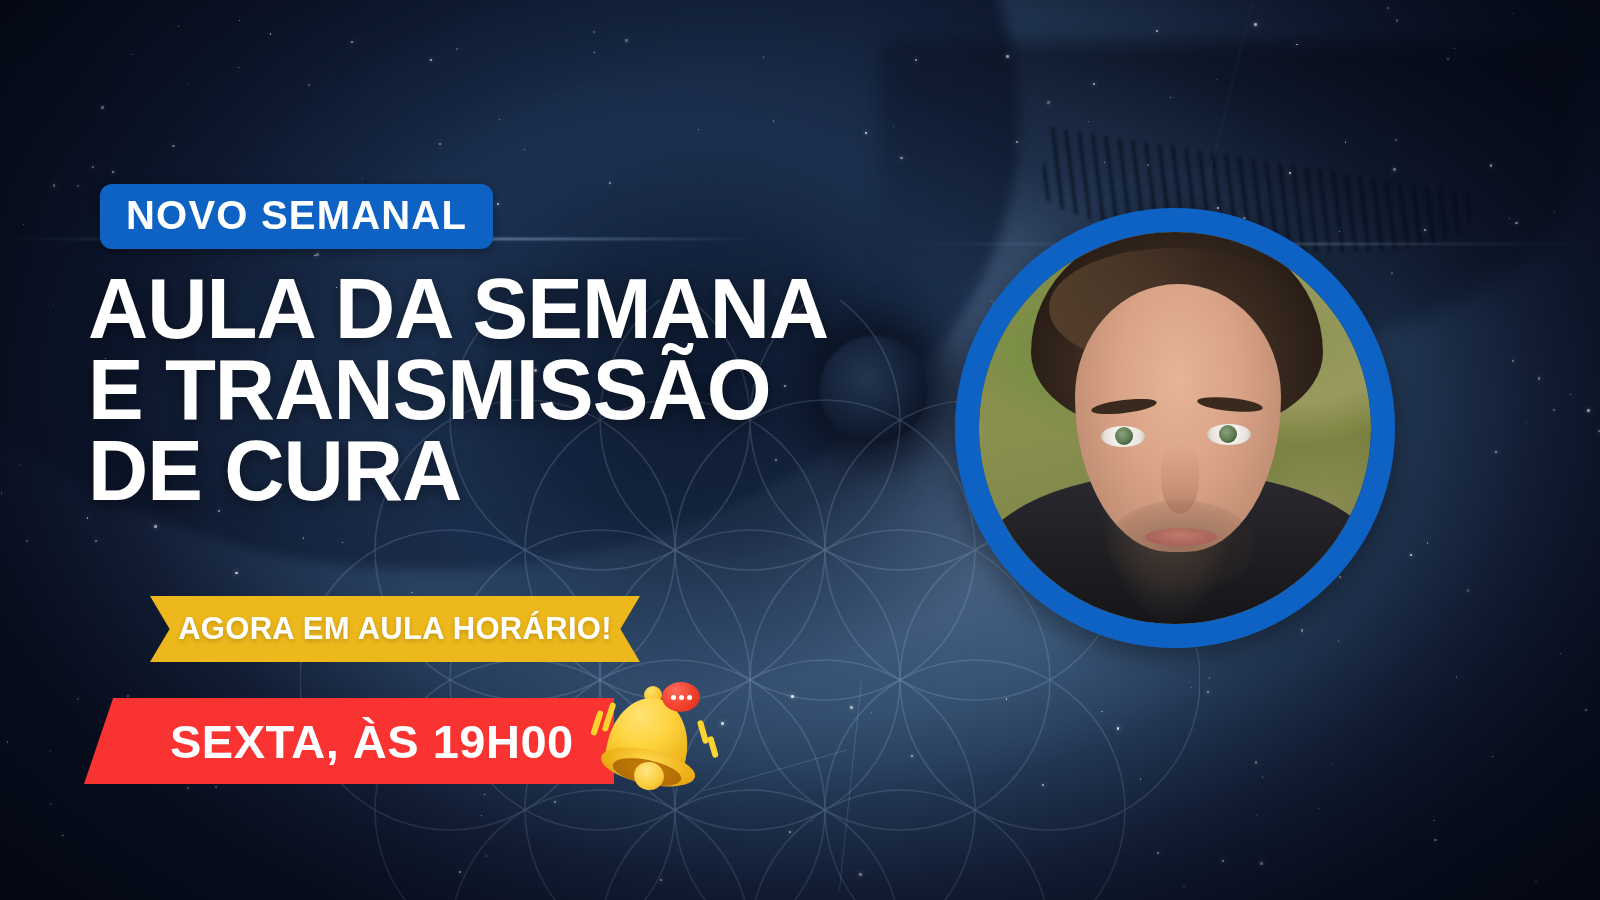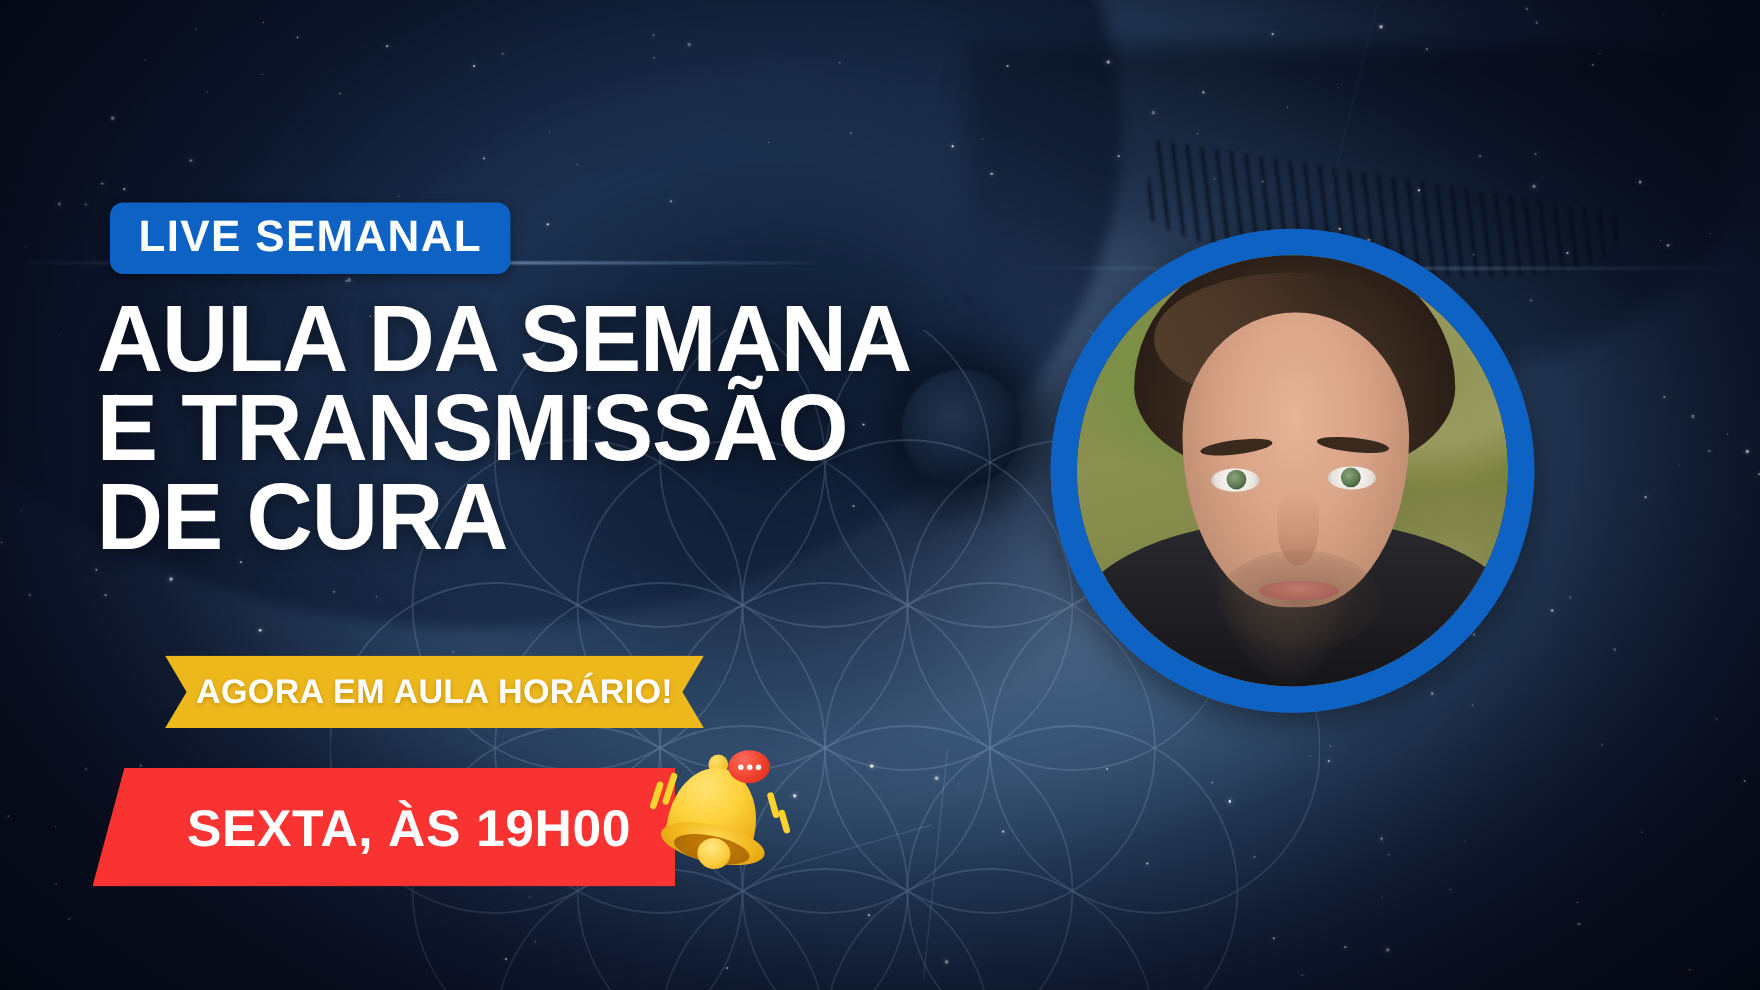--- a/index.html
+++ b/index.html
@@ -229,21 +229,21 @@
     letter-spacing: .3px;
     text-shadow: 0 2px 4px rgba(120,80,0,.35);
   }
 
   
   .redbar {
     position: absolute;
     left: 84px;
     top: 698px;
     width: 530px;
-    height: 108px;
+    height: 86px;
     background: #f93232;
     clip-path: polygon(5.5% 0, 100% 0, 100% 100%, 0 100%);
     display: flex;
     align-items: center;
     box-shadow: 0 5px 14px rgba(0,0,0,.38);
   }
   .redbar span {
     margin-left: 86px;
     color: #ffffff;
     font-size: 47px;
@@ -698,21 +698,21 @@
       <div class="star" style="left: 269.7px; top: 33.1px; width: 1.7px; height: 1.7px; opacity: 0.92;"></div>
       <div class="star" style="left: 1191px; top: 686.9px; width: 0.9px; height: 0.9px; opacity: 0.46;"></div>
       <div class="star" style="left: 225.9px; top: 330.7px; width: 2.2px; height: 2.2px; opacity: 0.69;"></div>
       <div class="star" style="left: 1394.7px; top: 139px; width: 2px; height: 2px; opacity: 0.46;"></div>
       <div class="star" style="left: 1005.6px; top: 698.3px; width: 1.6px; height: 1.6px; opacity: 0.69;"></div>
       <div class="star" style="left: 132.8px; top: 315.7px; width: 1.5px; height: 1.5px; opacity: 0.86;"></div>
     </div>
   <div class="vignette"></div>
 
 
-  <div class="badge-semanal">LIVE SEMANAL</div>
+  <div class="badge-semanal">NOVO SEMANAL</div>
 
   <div class="headline">
     <div>AULA DA SEMANA</div>
     <div>E TRANSMISSÃO</div>
     <div>DE CURA</div>
   </div>
 
   <div class="ribbon">
     <span>AGORA EM AULA HORÁRIO!</span>
   </div>

